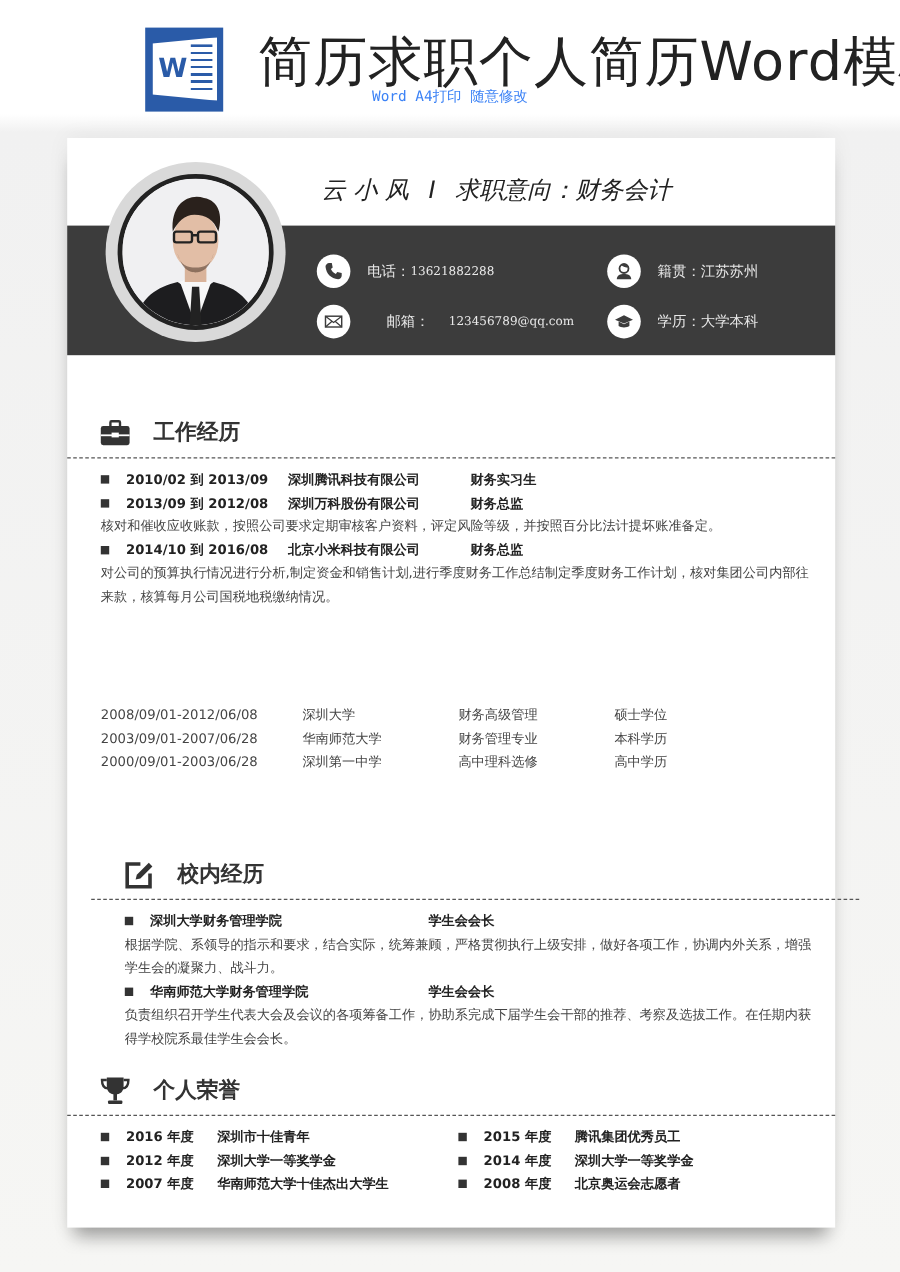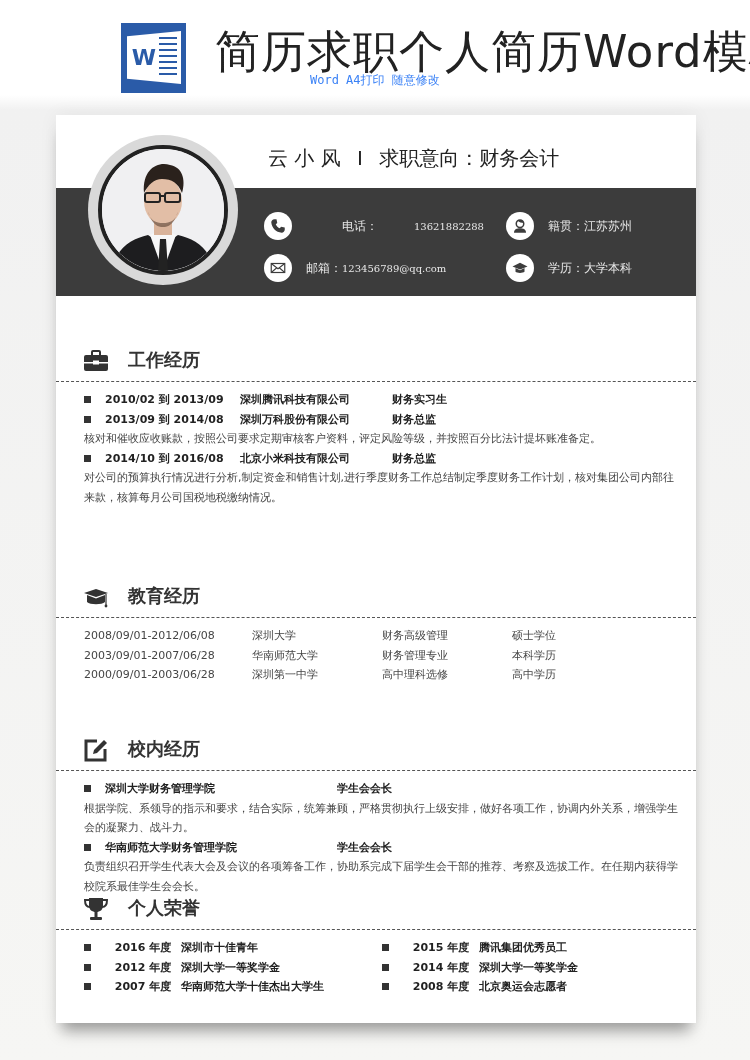--- a/index.html
+++ b/index.html
@@ -53,21 +53,21 @@
       border-radius: 50%; background: #d9d9d9;
     }
     .photo {
       position: absolute; left: 10px; top: 10px; width: 130px; height: 130px;
       border-radius: 50%; border: 4px solid #222; overflow: hidden;
       background: linear-gradient(#f3f3f5, #ececee);
     }
     .photo svg { width: 122px; height: 122px; display: block; }
 
     .name-line {
-      position: absolute; left: 212px; top: 30px; font-size: 20px; color: #222; white-space: nowrap;
+      position: absolute; left: 212px; top: 30px; font-size: 20px; color: #222; white-space: nowrap; font-style: italic;
     }
     .contact {
       position: absolute; display: flex; align-items: center; color: #e8e8e8; font-size: 12px; white-space: nowrap;
     }
     .contact .ic {
       width: 28px; height: 28px; border-radius: 50%; background: #fff; margin-right: 14px;
       display: flex; align-items: center; justify-content: center;
     }
     .contact .ic svg { width: 18px; height: 18px; }
     .contact .val { font-family: "DejaVu Serif", serif; font-size: 10px; }
@@ -92,21 +92,21 @@
 
     .edu-row { display: flex; }
     .edu-row span { display: inline-block; }
     .edu-c1 { width: 168px; }
     .edu-c2 { width: 130px; }
     .edu-c3 { width: 130px; }
 
     .s-org { width: 232px; display: inline-block; }
 
     .hon-grid { display: flex; }
-    .hon-col { width: 306px; text-align: center; }
+    .hon-col { width: 306px; }
     .hon-year { width: 76px; display: inline-block; }
   </style>
 </head>
 <body>
 
 <div class="banner">
   <div class="word-logo">
     <div class="doc"></div>
     <div class="lines"></div>
     <div class="w">W</div>
@@ -136,30 +136,30 @@
       </svg>
     </div>
   </div>
 
   <div class="name-line">
     <span>云 小 风</span>
     <span style="margin:0 10px;">I</span>
     <span>求职意向：</span><span>财务会计</span>
   </div>
 
-  <div class="contact" style="left:208px; top:97px;gap:36px;">
+  <div class="contact" style="left:208px; top:97px;">
     <span class="ic">
       <svg viewBox="0 0 24 24">
           <path d="M7 3 L10 3 L11 8 L9 9.5 C10 12 12 14 14.5 15 L16 13 L21 14 L21 17 C21 19 19 21 17 21 C9 20 4 15 3 7 C3 5 5 3 7 3 Z" fill="#3c3c3c"></path>
         </svg>
     </span>
     <span>电话：</span>
       <span class="val">13621882288</span>
   </div>
-  <div class="contact" style="left:208px; top:139px;">
+  <div class="contact" style="left:208px; top:139px;gap:16px;">
     <span class="ic">
       <svg viewBox="0 0 24 24">
           <rect x="3" y="6" width="18" height="12" fill="none" stroke="#3c3c3c" stroke-width="1.6"></rect>
           <path d="M3 6 L12 13 L21 6 M3 18 L10 12 M21 18 L14 12" fill="none" stroke="#3c3c3c" stroke-width="1.4"></path>
         </svg>
     </span>
     <span>邮箱：</span>
       <span class="val">123456789@qq.com</span>
   </div>
   <div class="contact" style="left:450px; top:97px;">
@@ -197,46 +197,36 @@
     </div>
     <div class="body">
       <div class="item-head">
         <span class="bullet"></span>
         <span class="w-date">2010/02 到 2013/09</span>
         <span class="w-comp">深圳腾讯科技有限公司</span>
         <span>财务实习生</span>
       </div>
       <div class="item-head">
         <span class="bullet"></span>
-        <span class="w-date">2013/09 到 2014/08</span>
+        <span class="w-date">2013/09 到 2012/08</span>
         <span class="w-comp">深圳万科股份有限公司</span>
         <span>财务总监</span>
       </div>
       <div class="desc">核对和催收应收账款，按照公司要求定期审核客户资料，评定风险等级，并按照百分比法计提坏账准备定。</div>
       <div class="item-head">
         <span class="bullet"></span>
         <span class="w-date">2014/10 到 2016/08</span>
         <span class="w-comp">北京小米科技有限公司</span>
         <span>财务总监</span>
       </div>
       <div class="desc">对公司的预算执行情况进行分析,制定资金和销售计划,进行季度财务工作总结制定季度财务工作计划，核对集团公司内部往来款，核算每月公司国税地税缴纳情况。</div>
     </div>
   </div>
 
   <div class="section" style="top:463px;">
-    <div class="sec-head">
-      <svg class="sec-icon" viewBox="0 0 26 26">
-        <path d="M1 9 L13 5 L25 9 L13 13 Z" fill="#333"></path>
-        <path d="M4 11 L4 18 C7 21 19 21 22 18 L22 11 L13 14.5 Z" fill="#333"></path>
-        <line x1="23" y1="10" x2="23" y2="21" stroke="#333" stroke-width="1.2"></line>
-        <circle cx="23" cy="22" r="1.4" fill="#333"></circle>
-      </svg>
-      <div class="sec-title">教育经历</div>
-      <div class="dash"></div>
-    </div>
     <div class="body">
       <div class="edu-row">
         <span class="edu-c1">2008/09/01-2012/06/08</span>
         <span class="edu-c2">深圳大学</span>
         <span class="edu-c3">财务高级管理</span>
         <span>硕士学位</span>
       </div>
       <div class="edu-row">
         <span class="edu-c1">2003/09/01-2007/06/28</span>
         <span class="edu-c2">华南师范大学</span>
@@ -245,21 +235,21 @@
       </div>
       <div class="edu-row">
         <span class="edu-c1">2000/09/01-2003/06/28</span>
         <span class="edu-c2">深圳第一中学</span>
         <span class="edu-c3">高中理科选修</span>
         <span>高中学历</span>
       </div>
     </div>
   </div>
 
-  <div class="section" style="top:616px;">
+  <div class="section" style="top:595px;padding-left:20px;">
     <div class="sec-head">
       <svg class="sec-icon" viewBox="0 0 26 26">
         <path d="M14 4 L3 4 L3 23 L22 23 L22 12" fill="none" stroke="#333" stroke-width="3"></path>
         <path d="M10 17 L11 13 L21 3 L24 6 L14 16 Z" fill="#333"></path>
       </svg>
       <div class="sec-title">校内经历</div>
       <div class="dash"></div>
     </div>
     <div class="body">
       <div class="item-head">

